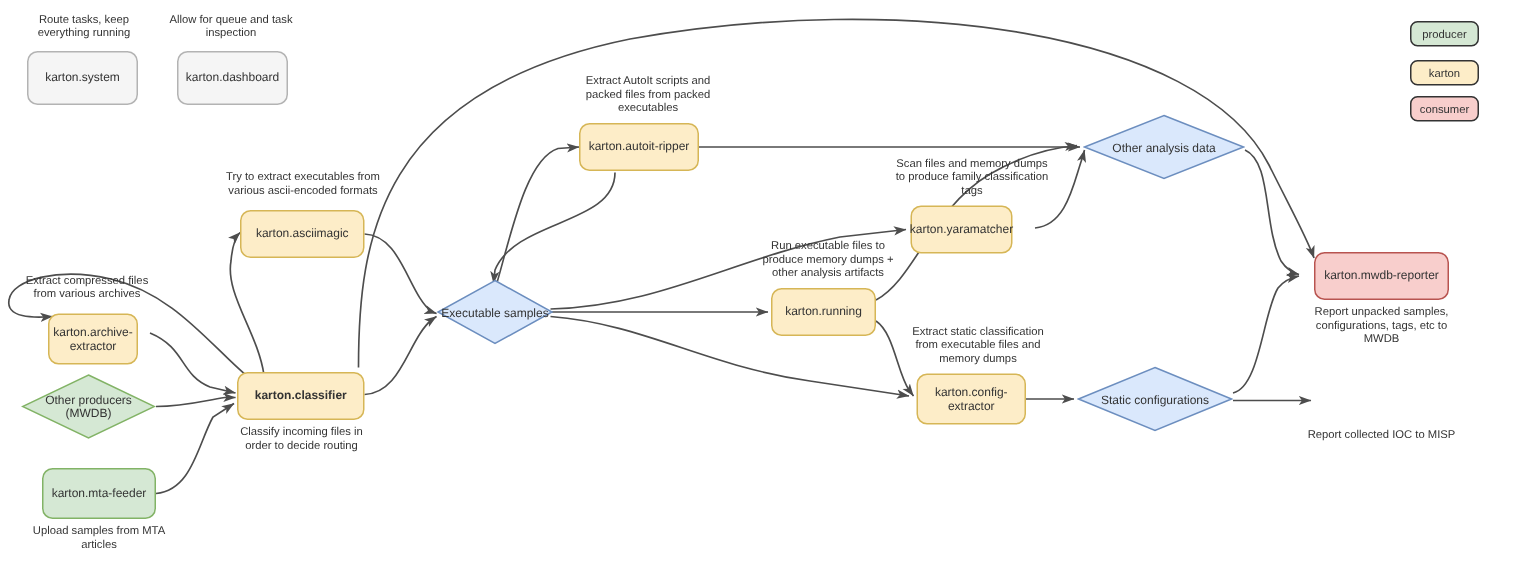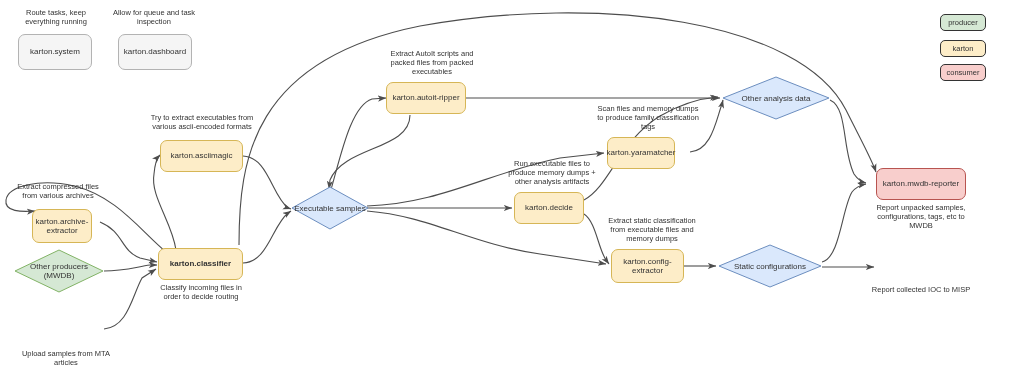--- a/index.html
+++ b/index.html
@@ -94,20 +94,23 @@
     <span>karton.archive-extractor</span>
   </div>
 
   <div class="diamond" style="left:14px;top:249px;width:90px;height:44px;">
     <svg width="90" height="44" viewBox="0 0 90 44">
       <polygon points="45,1 89,22 45,43 1,22" fill="#d5e8d4" stroke="#82b366" stroke-width="1"></polygon>
     </svg>
     <div class="dlabel" style="font-size:8px;">Other producers (MWDB)</div>
   </div>
 
+  <div class="node box producer" style="left:28px;top:312px;width:76px;height:34px;font-size:8px;">
+    <span>karton.mta-feeder</span>
+  </div>
   <div class="cap" style="left:18px;top:349px;width:96px;font-size:7.5px;">Upload samples from MTA articles</div>
 
   <div class="cap" style="left:148px;top:113px;width:108px;font-size:7.5px;">Try to extract executables from various ascii-encoded formats</div>
   <div class="node box karton" style="left:160px;top:140px;width:83px;height:32px;font-size:8px;">
     <span>karton.asciimagic</span>
   </div>
 
   <div class="node box karton" style="left:158px;top:248px;width:85px;height:32px;font-size:8px;font-weight:bold;">
     <span>karton.classifier</span>
   </div>
@@ -125,21 +128,21 @@
     <span>karton.autoit-ripper</span>
   </div>
 
   <div class="cap" style="left:596px;top:104px;width:104px;font-size:7.5px;">Scan files and memory dumps to produce family classification tags</div>
   <div class="node box karton" style="left:607px;top:137px;width:68px;height:32px;font-size:8px;">
     <span>karton.yaramatcher</span>
   </div>
 
   <div class="cap" style="left:500px;top:159px;width:104px;font-size:7.5px;">Run executable files to produce memory dumps + other analysis artifacts</div>
   <div class="node box karton" style="left:514px;top:192px;width:70px;height:32px;font-size:8px;">
-    <span>karton.decide</span>
+    <span>karton.running</span>
   </div>
 
   <div class="cap" style="left:600px;top:216px;width:104px;font-size:7.5px;">Extract static classification from executable files and memory dumps</div>
   <div class="node box karton" style="left:611px;top:249px;width:73px;height:34px;font-size:8px;">
     <span>karton.config-extractor</span>
   </div>
 
   <div class="diamond" style="left:722px;top:76px;width:108px;height:44px;">
     <svg width="108" height="44" viewBox="0 0 108 44">
       <polygon points="54,1 107,22 54,43 1,22" fill="#dae8fc" stroke="#6c8ebf" stroke-width="1"></polygon>

